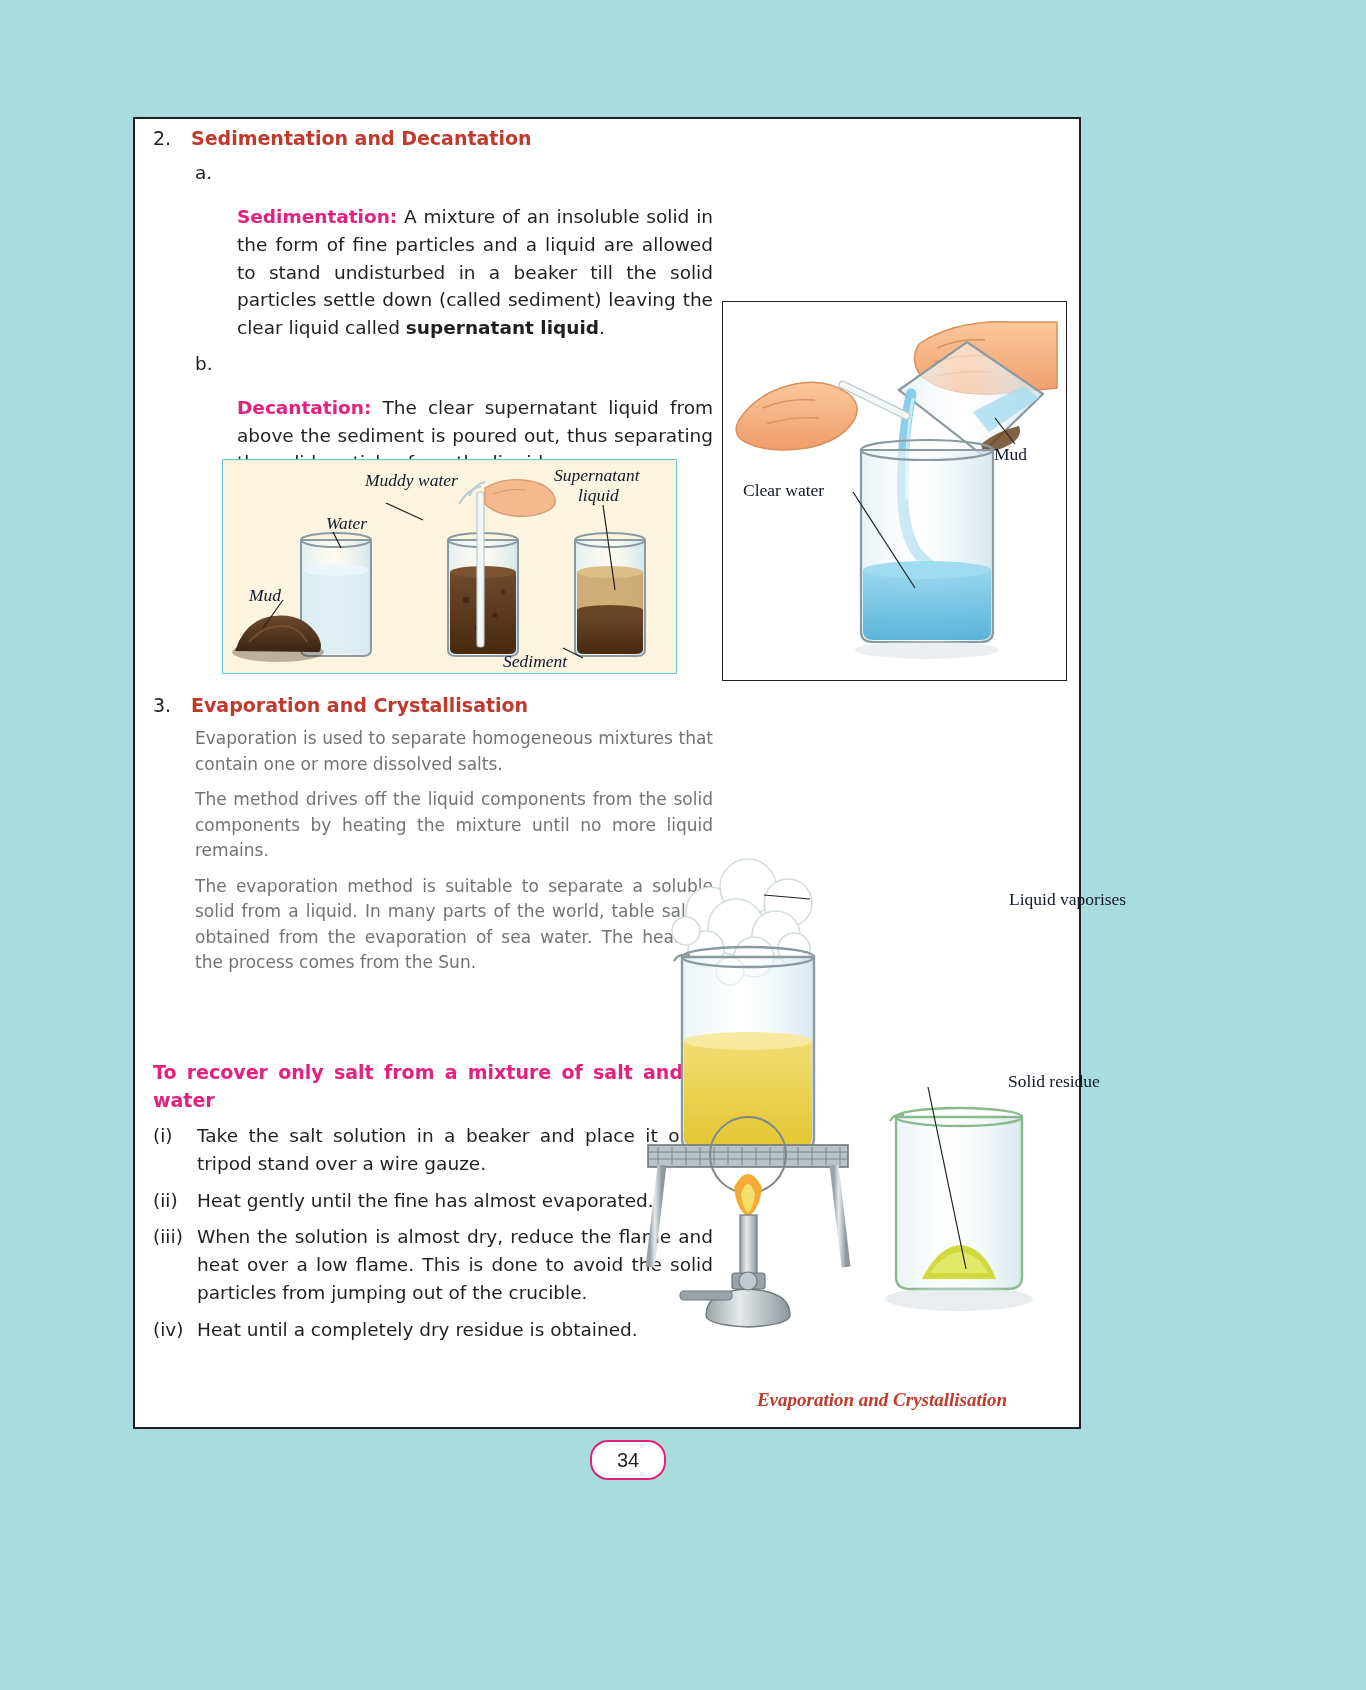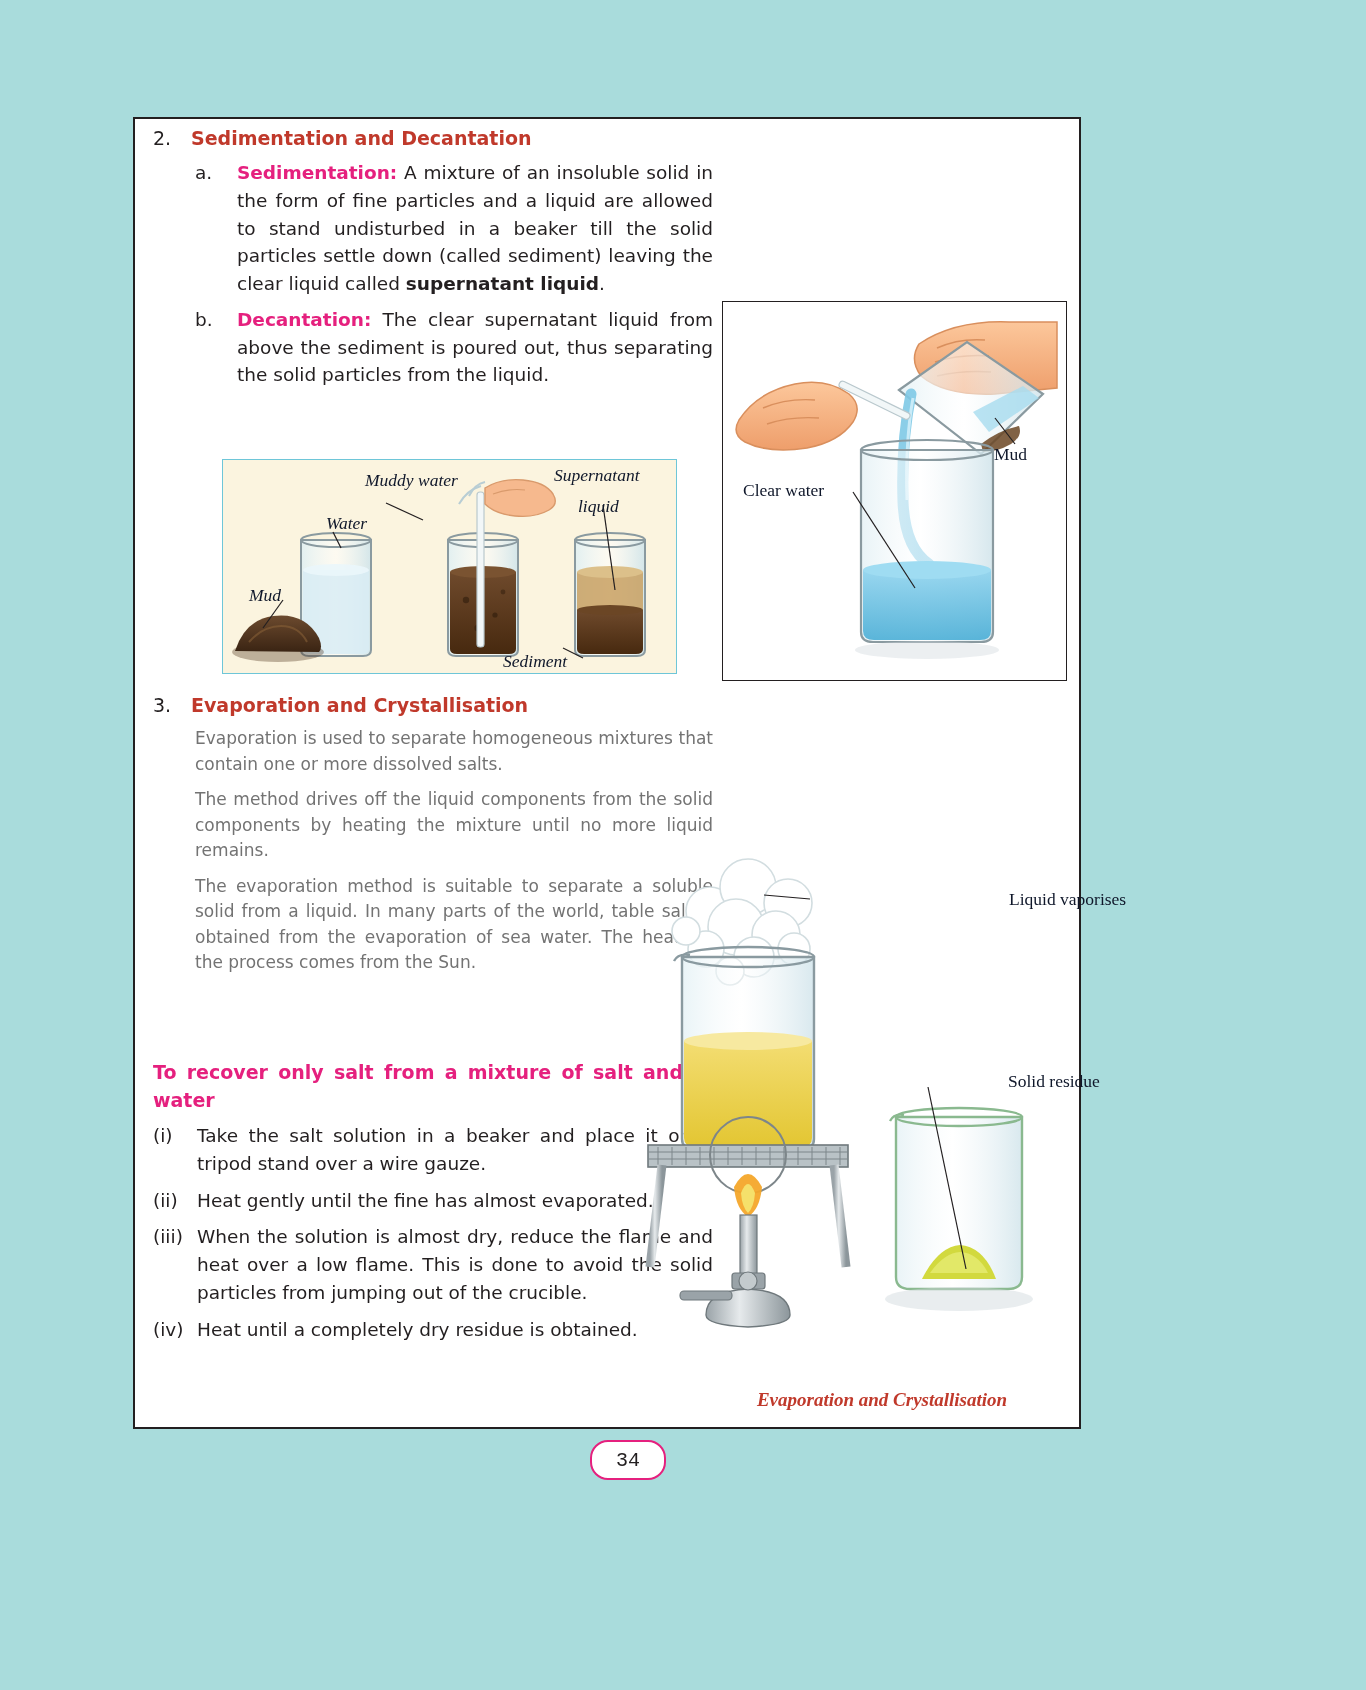--- a/index.html
+++ b/index.html
@@ -59,20 +59,21 @@
     line-height: 1.5;
     color: #231f20;
   }
   .sub-item .lbl {
     width: 42px;
     flex: none;
   }
   .sub-item .body {
     flex: 1;
     text-align: justify;
+    margin-top: 44px;
   }
   .kw { color: #e5207e; font-weight: bold; }
   .bold { font-weight: bold; }
 
   .para {
     margin: 0 0 10px 0;
     padding-left: 42px;
     font-size: 17px;
     line-height: 1.5;
     color: #737373;
@@ -166,21 +167,21 @@
     width: 72px;
     height: 36px;
     border: 2px solid #e5207e;
     border-radius: 18px;
     background: #fff;
     color: #231f20;
     font-size: 20px;
     display: flex;
     align-items: center;
     justify-content: center;
-    font-family: Liberation Mono, monospace;
+    font-family: Liberation Sans, sans-serif;
   }
 </style>
 </head>
 <body>
 
 <div class="page">
   <div class="content">
 
     <div class="left-col">
 
@@ -262,21 +263,21 @@
 
         <line x1="163" y1="43" x2="200" y2="60" stroke="#231f20" stroke-width="1.2"></line>
         <line x1="110" y1="72" x2="118" y2="88" stroke="#231f20" stroke-width="1.2"></line>
         <line x1="60" y1="140" x2="40" y2="168" stroke="#231f20" stroke-width="1.2"></line>
         <line x1="380" y1="45" x2="392" y2="130" stroke="#231f20" stroke-width="1.2"></line>
         <line x1="360" y1="198" x2="340" y2="188" stroke="#231f20" stroke-width="1.2"></line>
       </svg>
 
       <span class="lblx" style="left:142px; top:10px;">Muddy water</span>
       <span class="lblx" style="left:331px; top:5px;">Supernatant</span>
-      <span class="lblx" style="left:355px; top:36px;">liquid</span>
+      <span class="lblx" style="left:355px; top:25px;">liquid</span>
       <span class="lblx" style="left:103px; top:53px;">Water</span>
       <span class="lblx" style="left:26px; top:125px;">Mud</span>
       <span class="lblx" style="left:280px; top:191px;">Sediment</span>
     </div>
 
     <div class="fig-dec">
       <svg width="343" height="378" viewBox="0 0 343 378">
         <defs>
           <linearGradient id="glass2" x1="0" y1="0" x2="1" y2="0">
             <stop offset="0" stop-color="#e4f1f5" stop-opacity=".85"></stop>

